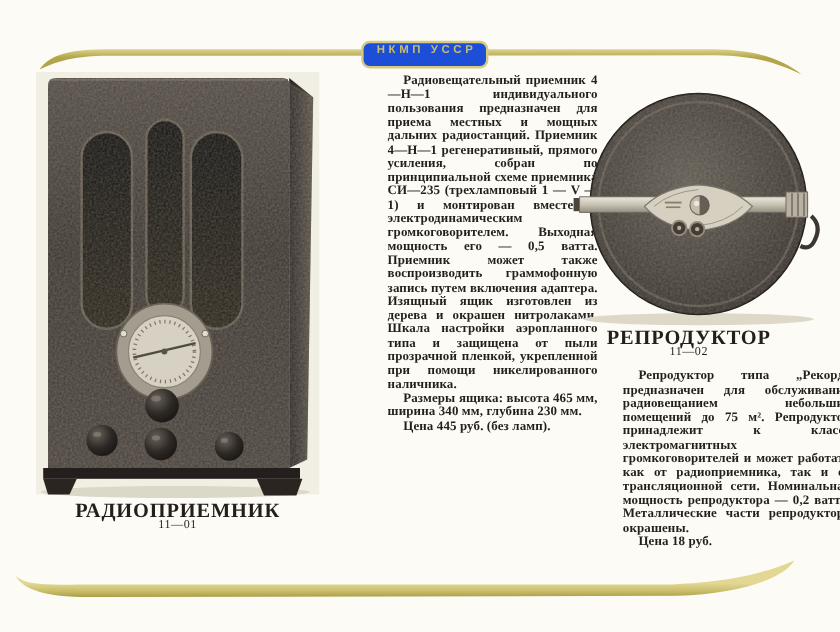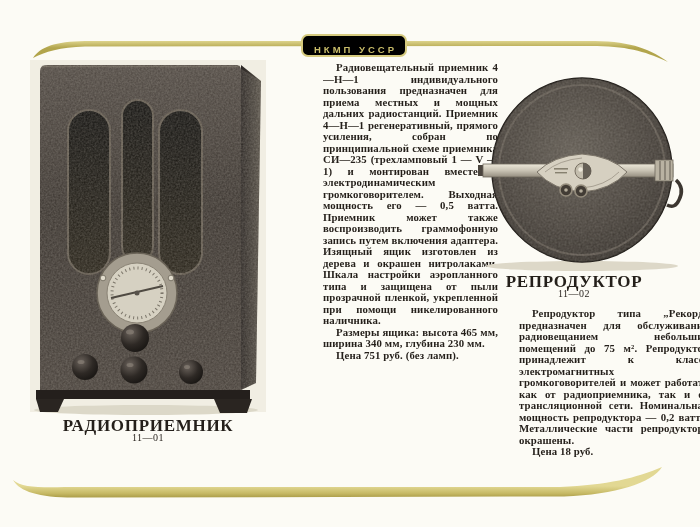--- a/index.html
+++ b/index.html
@@ -12,22 +12,22 @@
     text-align:justify;font-size:10.8px;line-height:11.5px;font-weight:bold;
     letter-spacing:0.1px;overflow:hidden;margin-left:40px;
   }
   .textcol p{margin:0;text-indent:13px;}
   .caption{text-align:center;}
   .cap-title{font-size:17px;font-weight:bold;letter-spacing:0.7px;line-height:12px;}
   .cap-sub{font-size:10.5px;font-weight:bold;letter-spacing:0.5px;line-height:11.5px;}
   .cap-code{font-size:10px;letter-spacing:0.5px;line-height:11px;}
   .badge{
     position:absolute;left:301px;top:34px;width:106px;height:23px;
-    border:2px solid #d5ca7e;border-radius:7px;background:#000000;
-    display:flex;align-items:flex-end;justify-content:center;z-index:3;box-sizing:border-box;
+    border:2px solid #d5ca7e;border-radius:7px;background:#1d4ed8;
+    display:flex;align-items:flex-start;justify-content:center;z-index:3;box-sizing:border-box;
   }
   .badge span{
     font-family:"Liberation Sans","DejaVu Sans",sans-serif;font-size:9.5px;font-weight:bold;
     letter-spacing:3px;padding-left:3px;color:#c9bd6a;
   }
   .orn{z-index:2;}
 </style>
 </head>
 <body>
 
@@ -119,21 +119,21 @@
   </svg>
 
   <div class="abs caption" style="left:28px;top:420px;width:240px">
     <div class="cap-title">РАДИОПРИЕМНИК</div>
     <div class="cap-code">11—01</div>
   </div>
 
   <div class="abs textcol" style="left:283px;top:62px;width:175px;height:415px">
     <p>Радиовещательный приемник 4—Н—1 индивидуального пользования предназначен для приема местных и мощных дальних радиостанций. Приемник 4—Н—1 регенеративный, прямого усиления, собран по принципиальной схеме приемника СИ—235 (трехламповый 1 — V — 1) и монтирован вместе с электродинамическим громкоговорителем. Выходная мощность его — 0,5 ватта. Приемник может также воспроизводить граммофонную запись путем включения адаптера. Изящный ящик изготовлен из дерева и окрашен нитролаками. Шкала настройки аэропланного типа и защищена от пыли прозрачной пленкой, укрепленной при помощи никелированного наличника.</p>
     <p>Размеры ящика: высота 465 мм, ширина 340 мм, глубина 230 мм.</p>
-    <p>Цена 751 руб. (без ламп).</p>
+    <p>Цена 445 руб. (без ламп).</p>
   </div>
 
   <svg class="abs" style="left:477px;top:68px" width="215" height="205" viewBox="0 0 215 205">
     <defs>
       <radialGradient id="discG" cx="0.45" cy="0.4" r="0.75">
         <stop offset="0" stop-color="#5e5850"></stop>
         <stop offset="0.55" stop-color="#443e38"></stop>
         <stop offset="0.85" stop-color="#332e29"></stop>
         <stop offset="1" stop-color="#2a2621"></stop>
       </radialGradient>

